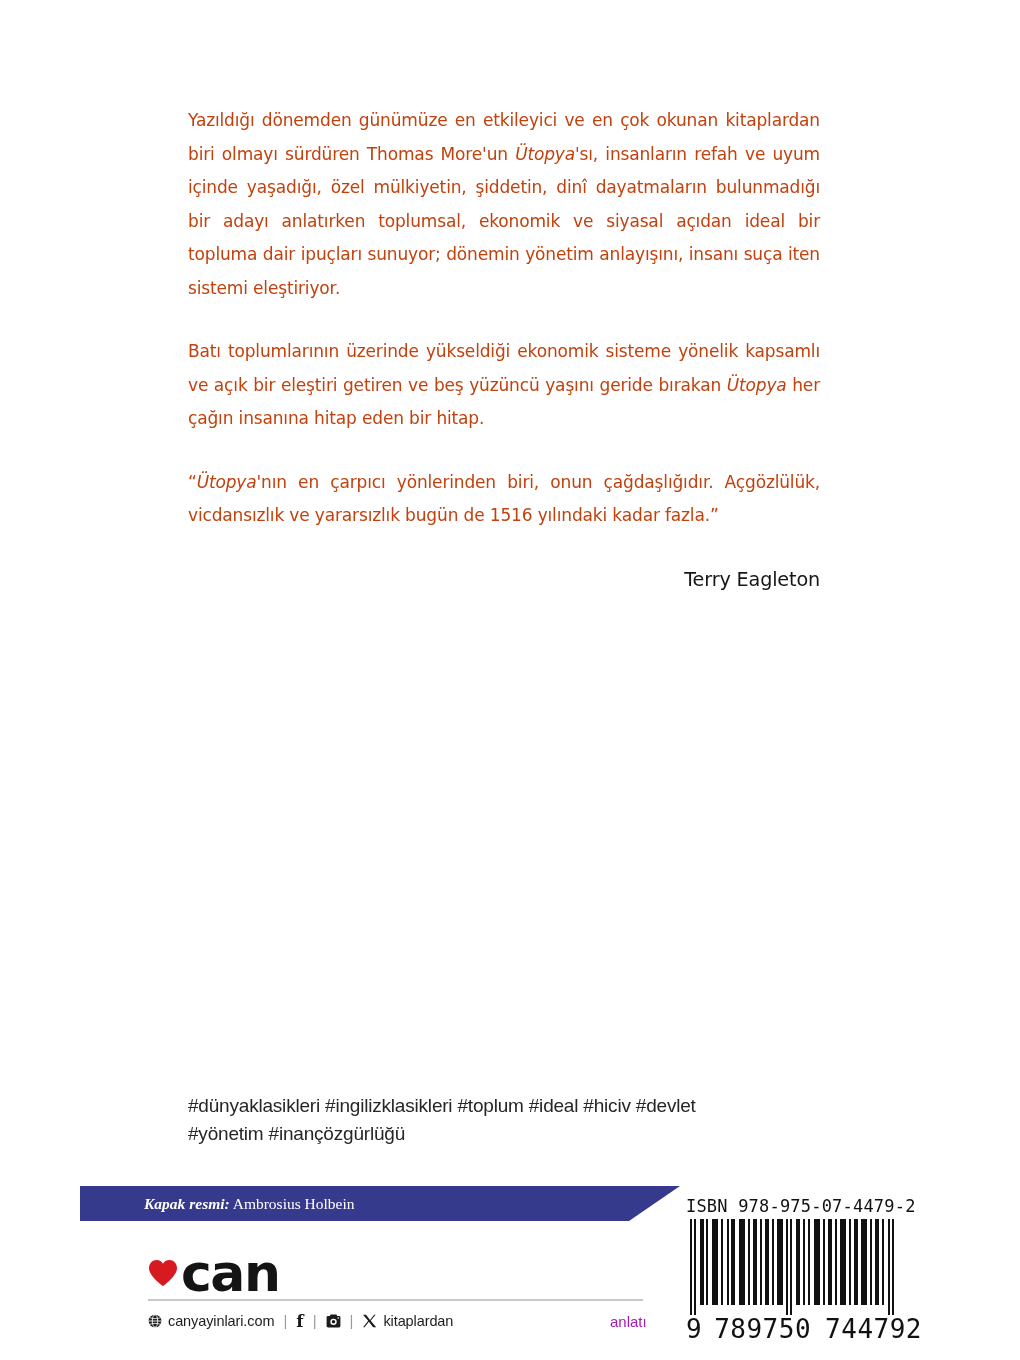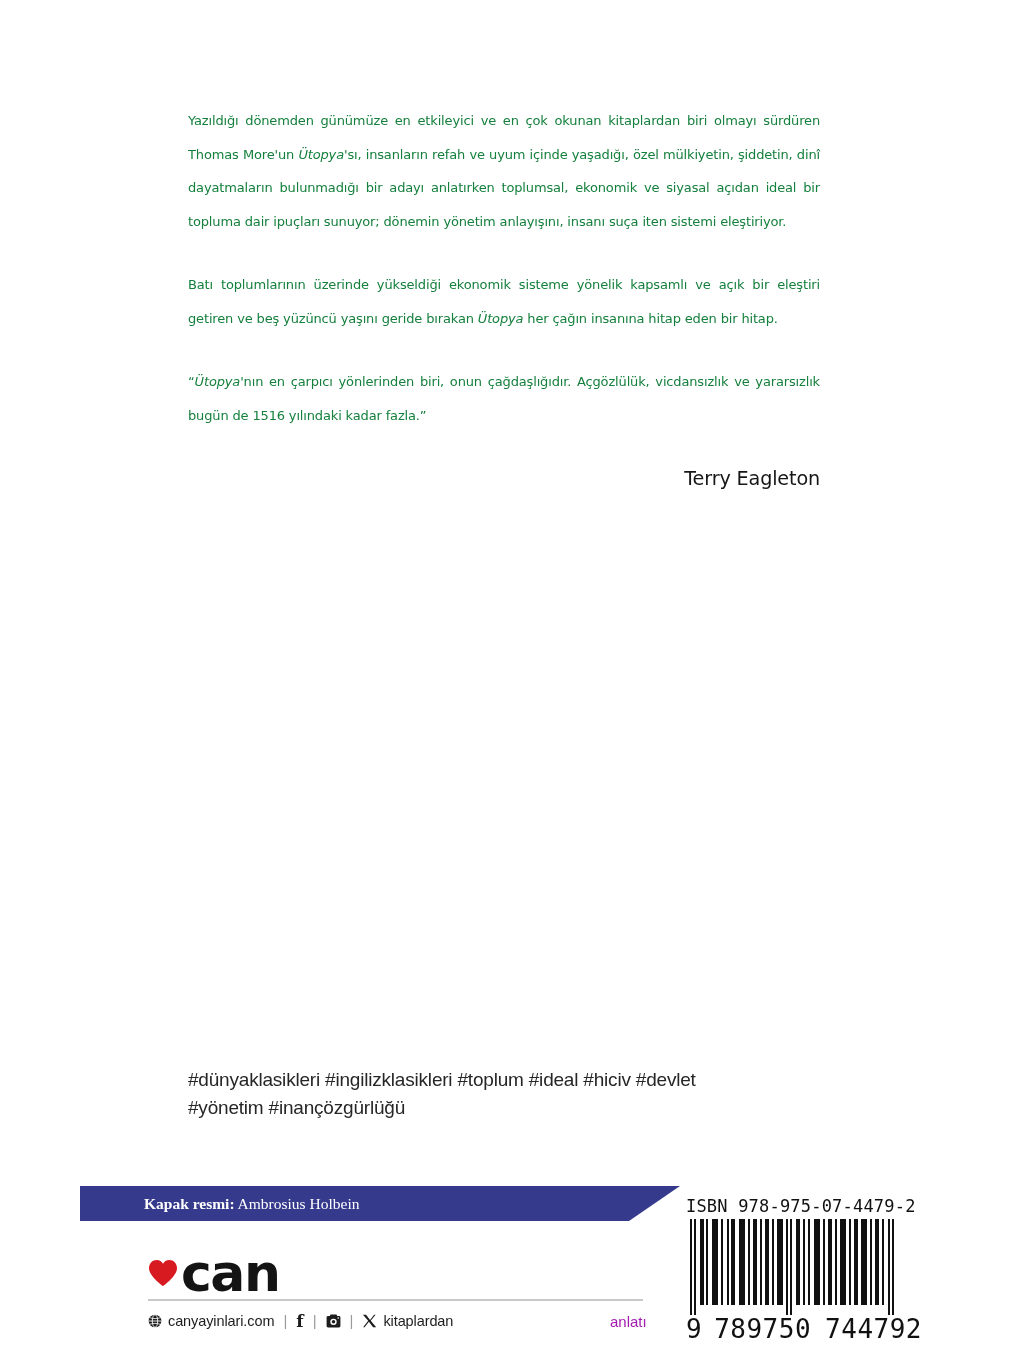--- a/index.html
+++ b/index.html
@@ -19,46 +19,46 @@
   
   .blurb {
     position: absolute;
     left: 188px;
     top: 104px;
     width: 632px;
   }
   .para {
     margin: 0 0 30px 0;
     font-family: "DejaVu Sans", sans-serif;
-    font-size: 13px;
+    font-size: 17px;
     line-height: 33.5px;
     text-align: justify;
     text-justify: inter-word;
     letter-spacing: -0.15px;
-    color: #15803d;
+    color: #c2410c;
   }
   .para:last-child { margin-bottom: 0; }
   .para .ital { font-style: italic; }
 
   .quote-block { margin-top: 26px; }
   .quote-attrib {
     margin: 0;
     font-family: "DejaVu Sans", sans-serif;
     font-size: 19.2px;
     line-height: 33.5px;
     text-align: right;
     color: #161616;
     letter-spacing: -0.15px;
   }
 
   
   .hashtags {
     position: absolute;
     left: 188px;
-    top: 1066px;
+    top: 1092px;
     width: 660px;
     font-family: "Liberation Sans", sans-serif;
     font-size: 19px;
     line-height: 28px;
     color: #262626;
     letter-spacing: -0.2px;
   }
   .hashtags .tagline { display: block; white-space: nowrap; }
 
   
@@ -75,20 +75,21 @@
     align-items: center;
   }
   .cover-credit-text {
     margin-left: 64px;
     font-family: "Liberation Serif", serif;
     font-size: 15.5px;
     color: #ffffff;
     white-space: nowrap;
   }
   .cover-credit-text .lbl {
+    font-style: italic;
     font-weight: bold;
   }
 
   
   .publisher {
     position: absolute;
     left: 148px;
     top: 1248px;
     display: flex;
     align-items: center;

